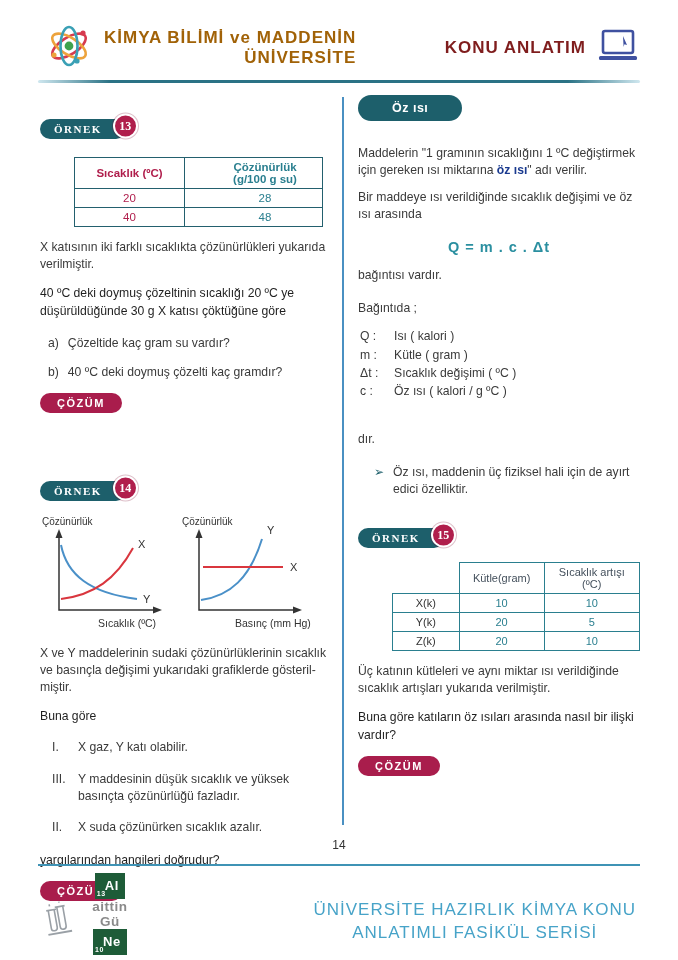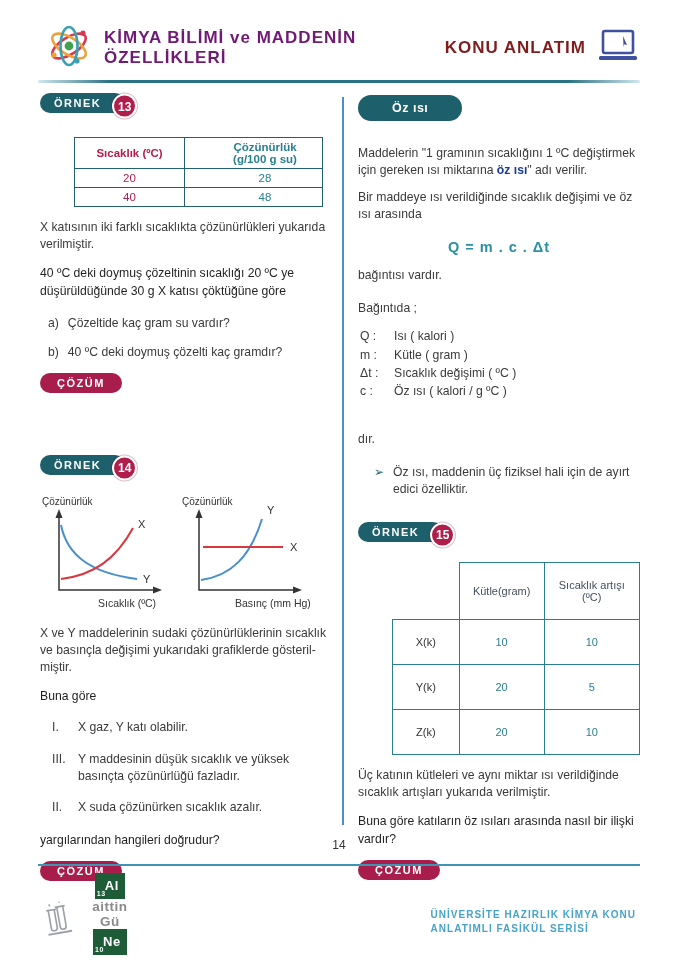--- a/index.html
+++ b/index.html
@@ -6,35 +6,35 @@
   html,body { background:#ffffff; }
   body {
     width: 678px; height: 960px;
     font-family: "Liberation Sans", sans-serif;
     color:#3a3a3a; position: relative; overflow: hidden;
   }
   .page { position:absolute; inset:0; background:#fff; }
 
   
   .header { display:flex; align-items:center; padding:24px 40px 0 46px; }
-  .titles { margin-left:12px; text-align:left; color:#701a75; font-weight:bold;
+  .titles { margin-left:12px; text-align:right; color:#a16207; font-weight:bold;
             font-size:17px; letter-spacing:1px; line-height:1.2; }
   .header-right { margin-left:auto; display:flex; align-items:center; gap:12px;
                   color:#7f1d1d; font-weight:bold; font-size:17px; letter-spacing:1px; }
   .header-rule { margin:8px 38px 0 38px; height:3px; border-radius:2px;
     background:linear-gradient(to right,#cfe7ef,#2a7285 12%,#2a7285 88%,#cfe7ef); }
 
   
   .columns { display:flex; align-items:stretch; padding:10px 38px 0 40px; height:742px; }
   .col-left  { width:292px; }
   .col-divider { width:2px; background:#4a90c2; margin:4px 12px 0 10px; }
   .col-right { flex:1; padding-left:2px; }
 
   
-  .ornek { position:relative; display:inline-flex; align-items:flex-start; margin:0 0 10px; height:26px; }
+  .ornek { position:relative; display:inline-flex; align-items:flex-end; margin:20px 0 10px; height:26px;font-family:Liberation Serif, serif; }
   .ornek-pill { background:#1d5f6b; color:#fff; font-weight:bold; font-size:11px;
     letter-spacing:1.5px; padding:4px 24px 4px 14px; border-radius:11px; }
   .ornek-num { position:absolute; right:-12px; top:50%; transform:translateY(-50%);
     width:25px; height:25px; border-radius:50%; background:#b01e4c; border:2px solid #fff;
     color:#fff; font-weight:bold; font-size:12px; display:flex; align-items:center;
     justify-content:center; box-shadow:0 0 0 1px rgba(120,0,40,.25); }
   .cozum { display:inline-block; background:#a91d4c; color:#fff; font-weight:bold;
     font-size:11px; letter-spacing:1.5px; padding:4px 17px; border-radius:11px; }
   .ozisi-badge { display:inline-block; background:#1d5f6b; color:#fff; font-weight:bold;
     font-size:12.5px; letter-spacing:.5px; padding:6px 34px; border-radius:15px; margin:2px 0 14px; }
@@ -50,21 +50,21 @@
 
   
   table { border-collapse:collapse; }
   .t13 { margin:8px 0 12px 34px; }
   .t13 th, .t13 td { border:1.5px solid #23606e; text-align:center; padding:3px 8px; font-size:11.5px; }
   .t13 th { font-weight:bold; }
   .t13 .c1 { width:110px; color:#b01e4c; }
   .t13 .c2 { width:138px; color:#2a7f8f;padding-left:31px; }
 
   .t15 { margin:4px 0 12px 34px; }
-  .t15 th, .t15 td { border:1.3px solid #2a7f8f; text-align:center; padding:16px 8px; font-size:11px; }
+  .t15 th, .t15 td { border:1.3px solid #2a7f8f; text-align:center; padding:3px 8px; font-size:11px; }
   .t15 th { font-weight:normal; color:#44505c; }
   .t15 th.blank { border:none; }
   .t15 td.lbl { width:76px; color:#333; }
   .t15 td.val { color:#2a7f8f; }
   .t15 th.k { width:88px; } .t15 th.s { width:108px; }
 
   
   .formula { text-align:center; color:#2a8fa0; font-weight:bold; font-size:14.5px;
              letter-spacing:1px; margin:16px 0 12px; }
   .defs { margin:8px 0 0 2px; }
@@ -81,22 +81,22 @@
   .page-number { position:absolute; left:0; right:0; top:838px; text-align:center; font-size:12px; color:#333; }
   .footer { position:absolute; left:38px; right:38px; top:864px; }
   .f-rule { height:2px; background:#3f93b5; }
   .f-body { display:flex; align-items:center; padding:7px 4px 7px 2px; }
   .brand { display:flex; align-items:center; margin-left:16px; color:#8a8a8a;
            font-size:13.5px; font-weight:bold; letter-spacing:.5px;flex-direction:column; }
   .el-box { background:#1e5c38; color:#fff; position:relative; font-weight:bold;
             font-size:13px; padding:5px 6px 6px 10px; margin:0 1px; }
   .el-num { position:absolute; left:2px; bottom:2px; font-size:7px; font-weight:bold; }
   .gap { width:14px; }
-  .series { margin-left:auto; text-align:left; color:#47a3c8; font-weight:bold;
-            font-size:10px; letter-spacing:1px; line-height:1.35; }
+  .series { margin-left:auto; text-align:center; color:#47a3c8; font-weight:normal;
+            font-size:17px; letter-spacing:1px; line-height:1.35; }
 </style>
 </head>
 <body>
 
 <div class="page">
 
   <div class="header">
     <span>
       <svg width="46" height="44" viewBox="0 0 46 44">
         <g fill="none" stroke-width="2.6">
@@ -105,21 +105,21 @@
           <ellipse cx="23" cy="22" rx="19" ry="8.5" stroke="#3aa0b5" transform="rotate(90 23 22)"></ellipse>
         </g>
         <circle cx="23" cy="22" r="4.4" fill="#3fa34d"></circle>
         <circle cx="37" cy="9" r="2.6" fill="#d63a4f"></circle>
         <circle cx="8" cy="31" r="2.6" fill="#eda33c"></circle>
         <circle cx="31" cy="37" r="2.6" fill="#3aa0b5"></circle>
       </svg>
     </span>
     <div class="titles">
       <div>KİMYA BİLİMİ ve MADDENİN</div>
-      <div>ÖZELLİKLERİ</div>
+      <div>ÜNİVERSİTE</div>
     </div>
     <div class="header-right">
       <span>KONU ANLATIM</span>
       <span>
         <svg width="40" height="33" viewBox="0 0 40 33">
           <rect x="5" y="2" width="30" height="22" rx="2" fill="none" stroke="#3f51a0" stroke-width="2.6"></rect>
           <path d="M25 7 L29 16 L26.4 15.2 L25.6 18 Z" fill="#3f51a0"></path>
           <rect x="1" y="27" width="38" height="4" rx="1.5" fill="#3f51a0"></rect>
         </svg>
       </span>

